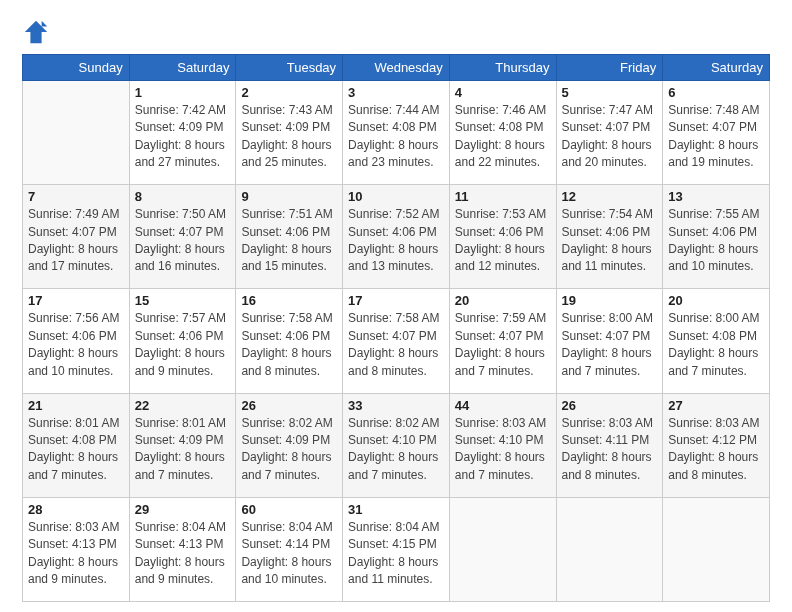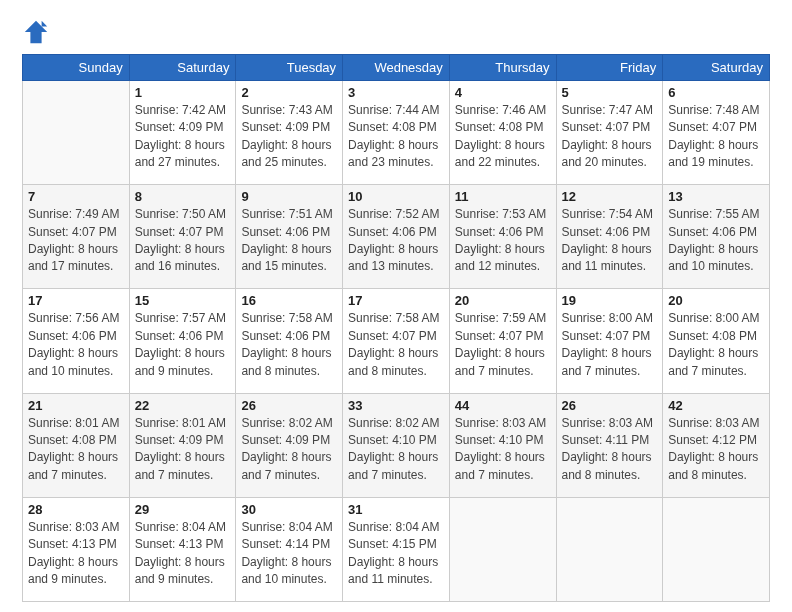--- a/index.html
+++ b/index.html
@@ -240,35 +240,35 @@
           </td>
           <td>
             <span class="day-num">44</span>
             <div class="day-info">Sunrise: 8:03 AM<br>Sunset: 4:10 PM<br>Daylight: 8 hours and 7 minutes.</div>
           </td>
           <td>
             <span class="day-num">26</span>
             <div class="day-info">Sunrise: 8:03 AM<br>Sunset: 4:11 PM<br>Daylight: 8 hours and 8 minutes.</div>
           </td>
           <td>
-            <span class="day-num">42</span>
+            <span class="day-num">27</span>
             <div class="day-info">Sunrise: 8:03 AM<br>Sunset: 4:12 PM<br>Daylight: 8 hours and 8 minutes.</div>
           </td>
         </tr>
         <tr>
           <td>
             <span class="day-num">28</span>
             <div class="day-info">Sunrise: 8:03 AM<br>Sunset: 4:13 PM<br>Daylight: 8 hours and 9 minutes.</div>
           </td>
           <td>
             <span class="day-num">29</span>
             <div class="day-info">Sunrise: 8:04 AM<br>Sunset: 4:13 PM<br>Daylight: 8 hours and 9 minutes.</div>
           </td>
           <td>
-            <span class="day-num">30</span>
+            <span class="day-num">60</span>
             <div class="day-info">Sunrise: 8:04 AM<br>Sunset: 4:14 PM<br>Daylight: 8 hours and 10 minutes.</div>
           </td>
           <td>
             <span class="day-num">31</span>
             <div class="day-info">Sunrise: 8:04 AM<br>Sunset: 4:15 PM<br>Daylight: 8 hours and 11 minutes.</div>
           </td>
           <td class="empty"></td>
           <td class="empty"></td>
           <td class="empty"></td>
         </tr>

